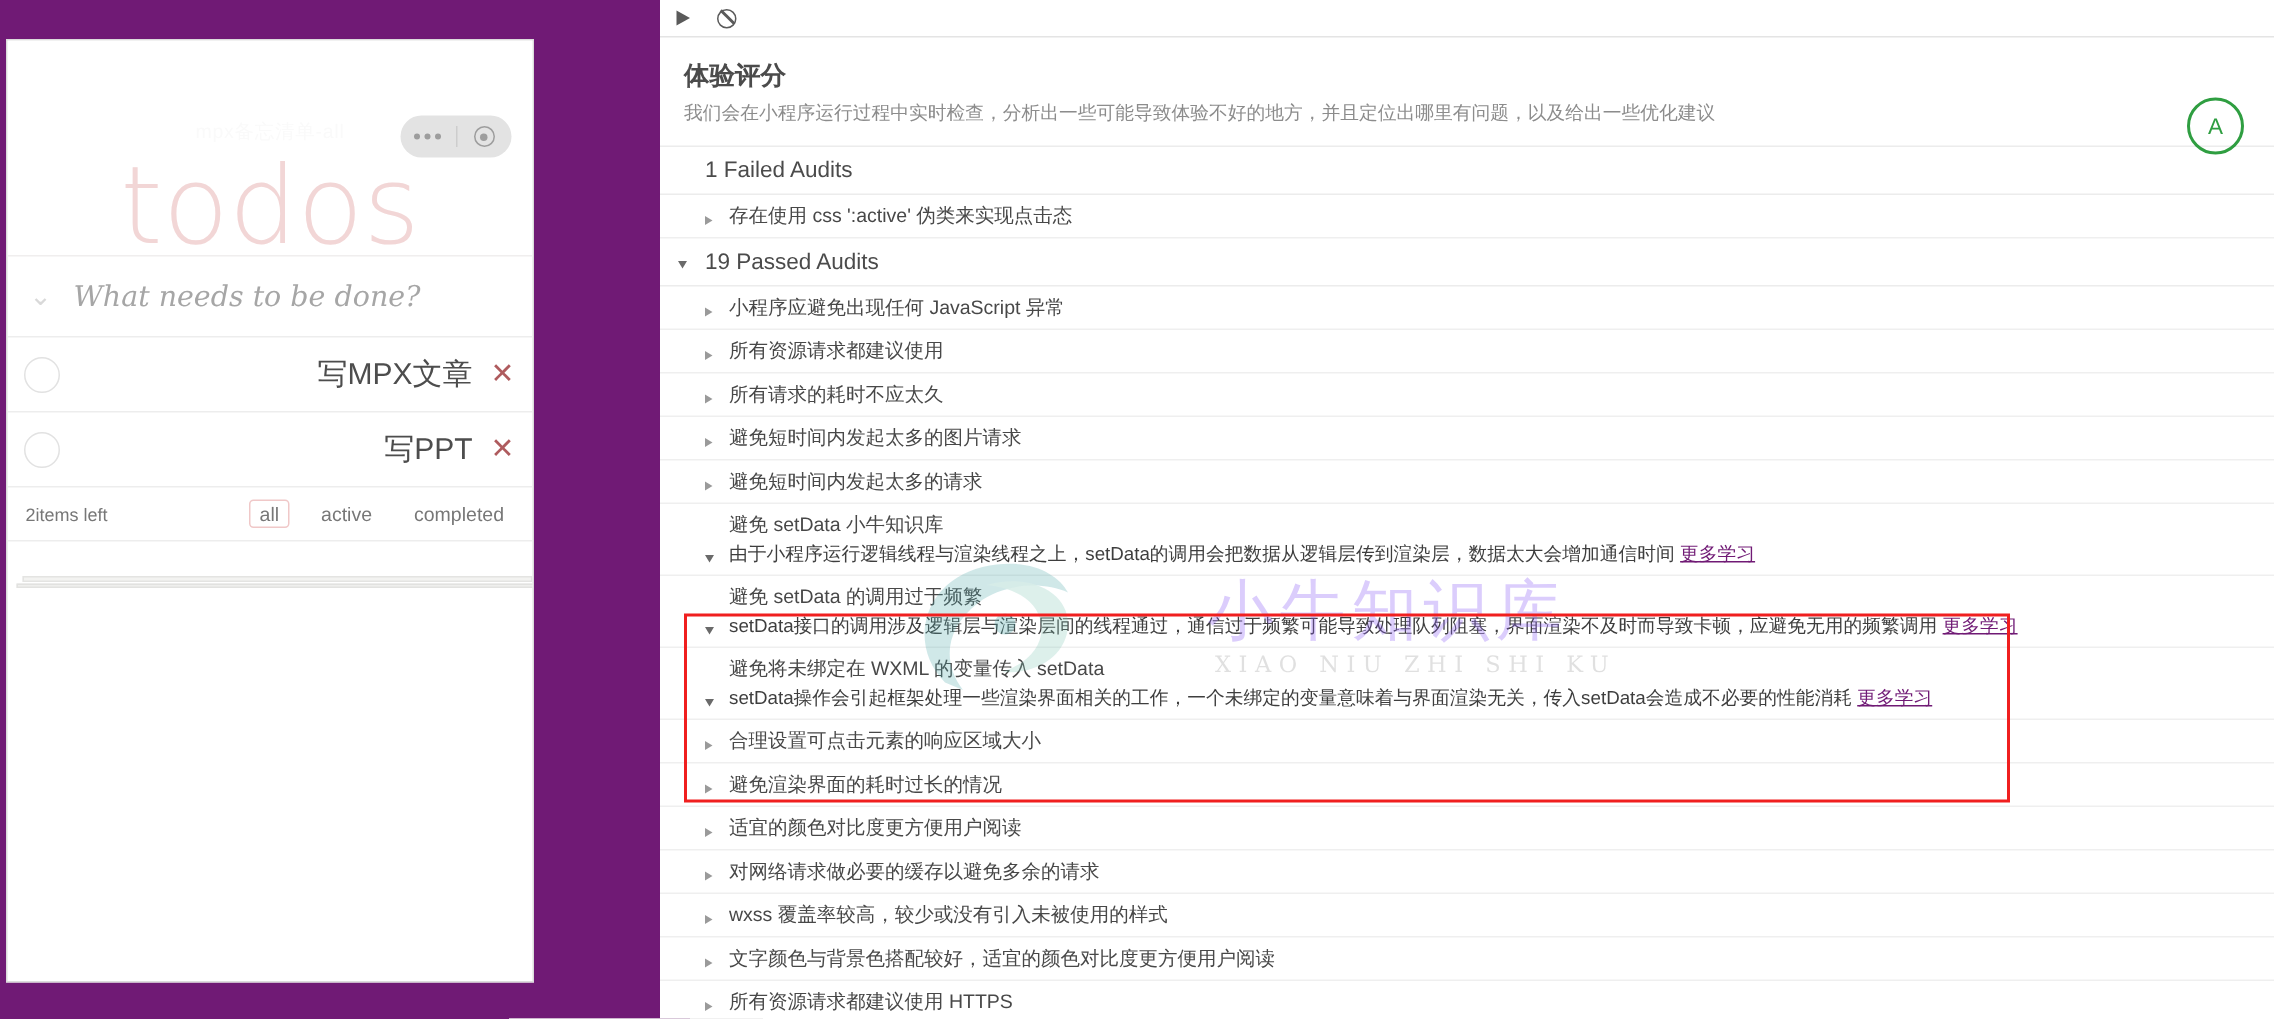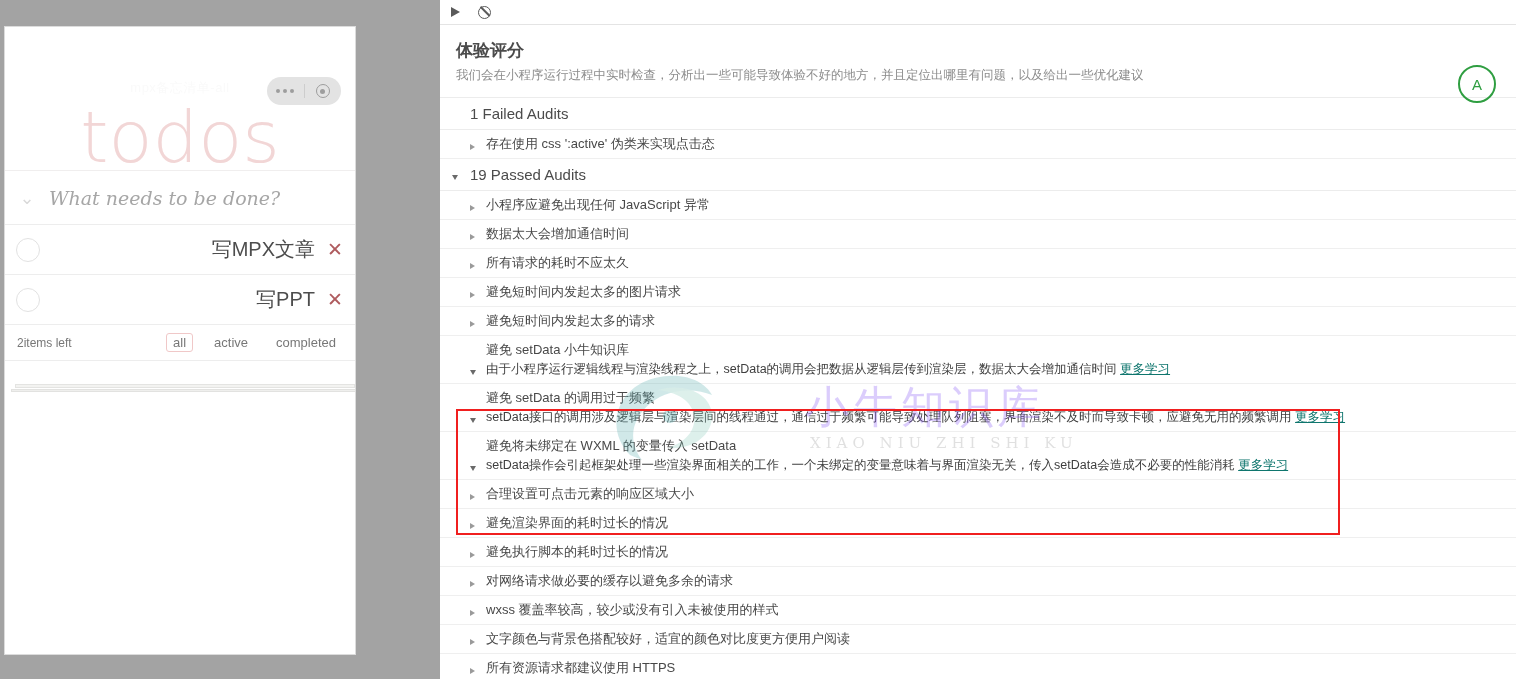--- a/index.html
+++ b/index.html
@@ -9,21 +9,21 @@
     overflow: hidden;
     background: #e8e8e6;
     font-family: "Liberation Sans", "DejaVu Sans", sans-serif;
   }
   #root { position: relative; width: 1516px; height: 679px; }
 
   
   .sim-pane {
     position: absolute; left: 0; top: 0;
     width: 460px; height: 679px;
-    background: #a3a3a3;
+    background: #701a75;
   }
   .sim-device {
     position: absolute; left: 4px; top: 26px;
     width: 352px; height: 629px;
     background: #ffffff;
     border: 1px solid #dcdcdc;
     overflow: hidden;
   }
   .mp-header {
     position: relative;
@@ -220,21 +220,21 @@
   }
   .audit-item .arrow { width: 16px; flex: none; padding-top: 2px; }
   .audit-item .txt { flex: 1; line-height: 18px; }
   .audit-item .desc {
     display: block;
     color: #3e3e3e;
     font-size: 12.5px;
     line-height: 18px;
     margin-top: 1px;
   }
-  .audit-item .desc a { color: #0f766e; text-decoration: underline; }
+  .audit-item .desc a { color: #701a75; text-decoration: underline; }
   .arrow-right {
     display: inline-block;
     width: 0; height: 0;
     border-left: 5px solid #9a9a9a;
     border-top: 3.5px solid transparent;
     border-bottom: 3.5px solid transparent;
   }
   .arrow-down {
     display: inline-block;
     width: 0; height: 0;
@@ -377,21 +377,21 @@
         <span class="arrow"><span class="arrow-down"></span></span>
         <span>19 Passed Audits</span>
       </div>
 
       <div class="audit-item">
         <span class="arrow"><span class="arrow-right"></span></span>
         <span class="txt">小程序应避免出现任何 JavaScript 异常</span>
       </div>
       <div class="audit-item">
         <span class="arrow"><span class="arrow-right"></span></span>
-        <span class="txt">数据太大会增加通信时间</span>
+        <span class="txt">所有资源请求都建议使用</span>
       </div>
       <div class="audit-item">
         <span class="arrow"><span class="arrow-right"></span></span>
         <span class="txt">所有请求的耗时不应太久</span>
       </div>
       <div class="audit-item">
         <span class="arrow"><span class="arrow-right"></span></span>
         <span class="txt">避免短时间内发起太多的图片请求</span>
       </div>
       <div class="audit-item">
@@ -432,21 +432,21 @@
       <div class="audit-item">
         <span class="arrow"><span class="arrow-right"></span></span>
         <span class="txt">合理设置可点击元素的响应区域大小</span>
       </div>
       <div class="audit-item">
         <span class="arrow"><span class="arrow-right"></span></span>
         <span class="txt">避免渲染界面的耗时过长的情况</span>
       </div>
       <div class="audit-item">
         <span class="arrow"><span class="arrow-right"></span></span>
-        <span class="txt">避免执行脚本的耗时过长的情况</span>
+        <span class="txt">适宜的颜色对比度更方便用户阅读</span>
       </div>
       <div class="audit-item">
         <span class="arrow"><span class="arrow-right"></span></span>
         <span class="txt">对网络请求做必要的缓存以避免多余的请求</span>
       </div>
       <div class="audit-item">
         <span class="arrow"><span class="arrow-right"></span></span>
         <span class="txt">wxss 覆盖率较高，较少或没有引入未被使用的样式</span>
       </div>
       <div class="audit-item">

